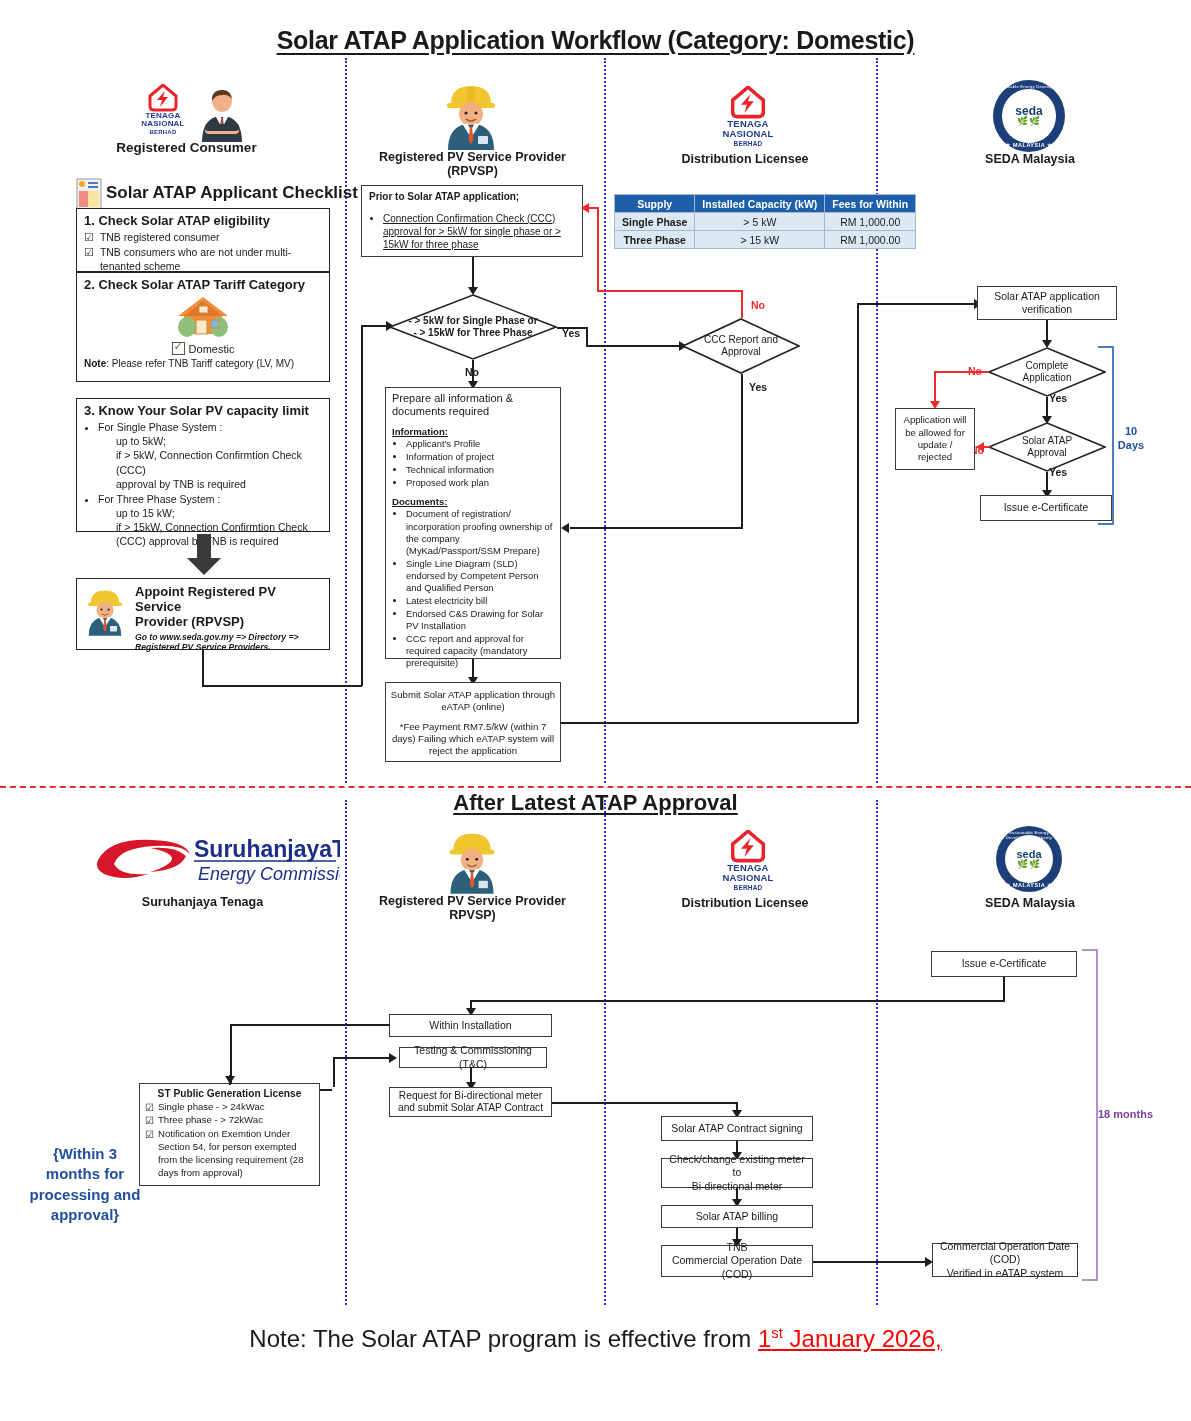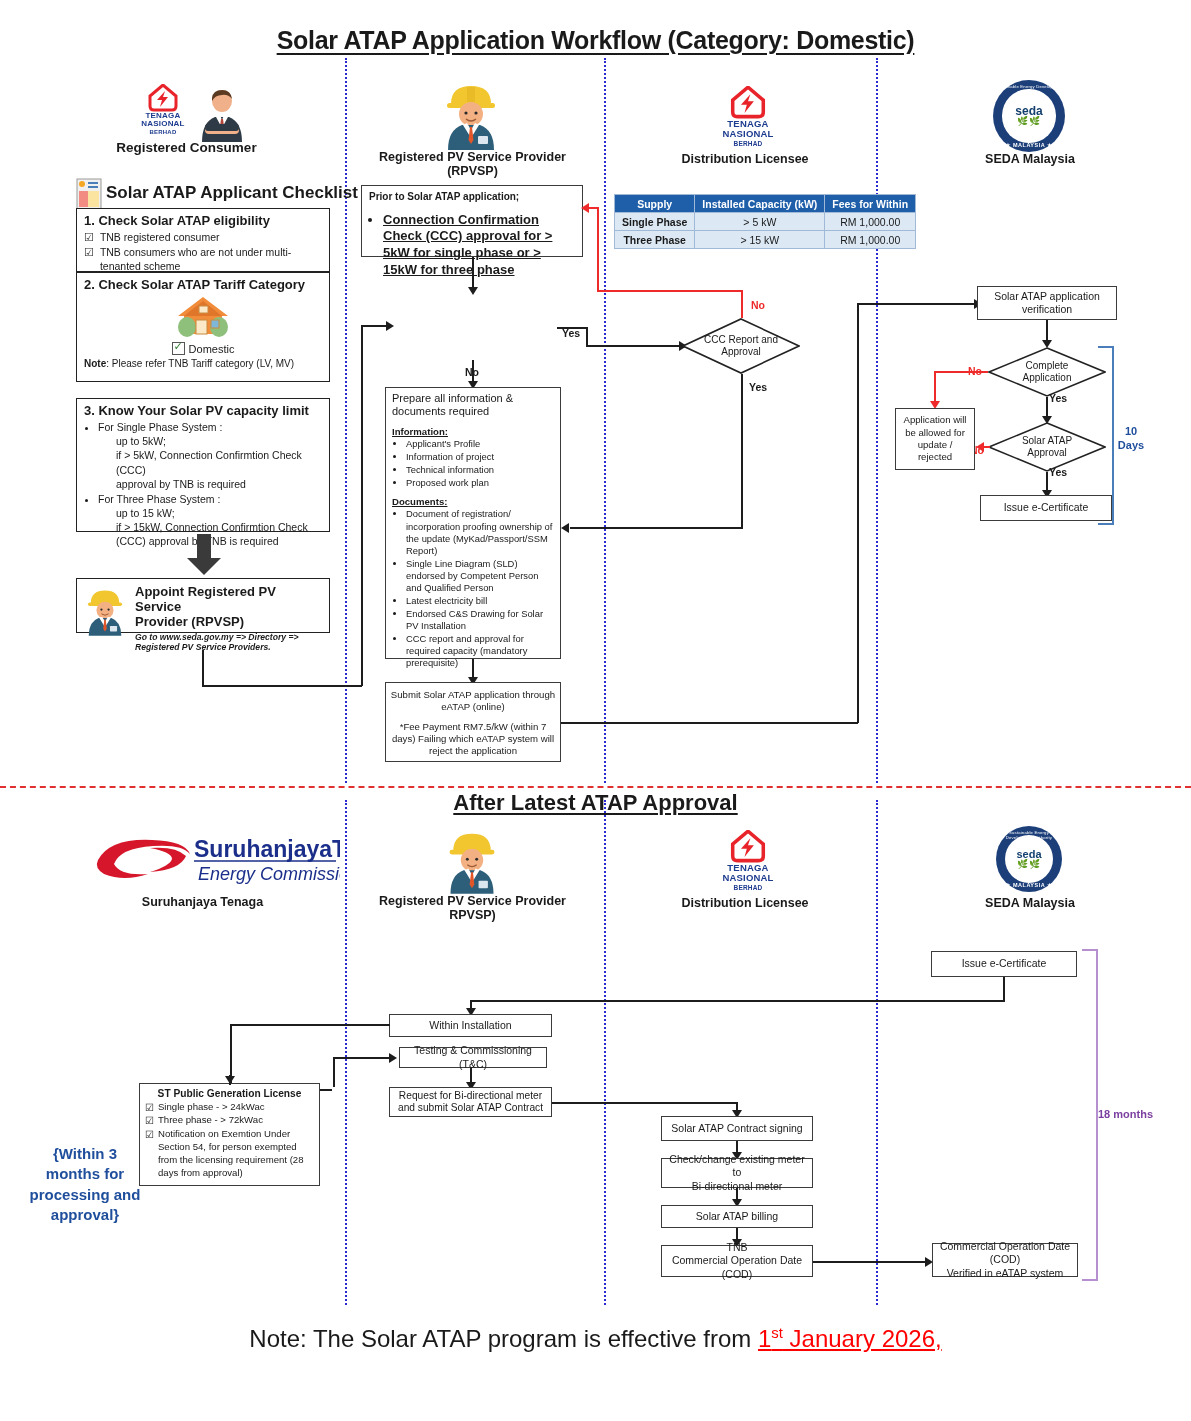--- a/index.html
+++ b/index.html
@@ -237,21 +237,21 @@
       </li>
     </ul>
   </div>
 
   <div class="fatarrow" style="left:185px;top:534px;">
     <svg width="38" height="42" viewBox="0 0 38 42">
       <path d="M12 0 L26 0 L26 24 L36 24 L19 41 L2 24 L12 24 Z" fill="#3a3a3a"></path>
     </svg>
   </div>
 
-  <div class="chk-box" style="left:76px;top:578px;width:254px;height:55px;padding:6px;">
+  <div class="chk-box" style="left:76px;top:578px;width:254px;height:72px;padding:6px;">
     <div style="display:flex;gap:8px;align-items:flex-start;">
       <svg width="44" height="52" viewBox="0 0 62 70" style="flex:0 0 auto;">
         <path d="M11 24 Q11 6 31 6 Q51 6 51 24 Z" fill="#f2c62e"></path>
         <rect x="7" y="23" width="48" height="5" rx="2.5" fill="#f2c62e"></rect>
         <ellipse cx="31" cy="34" rx="12" ry="12" fill="#f3b183"></ellipse>
         <circle cx="26" cy="33" r="1.6" fill="#2b2b2b"></circle>
         <circle cx="36" cy="33" r="1.6" fill="#2b2b2b"></circle>
         <path d="M26 39 Q31 43 36 39" stroke="#9c5a36" stroke-width="1.4" fill="none"></path>
         <path d="M8 70 Q8 50 22 45 L40 45 Q54 50 54 70 Z" fill="#2d5f7a"></path>
         <path d="M23 45 L31 58 L39 45 L35 43 L31 50 L27 43 Z" fill="#fff"></path>
@@ -269,27 +269,38 @@
   </div>
 
   <div class="ln v" style="left:202px;top:650px;height:36px;"></div>
   <div class="ln h" style="left:202px;top:685px;width:160px;"></div>
   <div class="ln v" style="left:361px;top:325px;height:361px;"></div>
   <div class="ln h" style="left:361px;top:325px;width:28px;"></div>
   <div class="arrow right" style="left:386px;top:321px;"></div>
 
   <div class="box left" style="left:361px;top:185px;width:222px;height:72px;padding:5px 7px;display:block;">
     <div style="font-size:10px;font-weight:bold;">Prior to Solar ATAP application;</div>
-    <ul class="bl" style="margin-top:8px;font-size:13px;line-height:1.3;font-weight:bold;">
+    <ul class="bl" style="margin-top:8px;font-size:10px;line-height:1.3;">
       <li><span class="u-link">Connection Confirmation Check (CCC) approval for &gt; 5kW for single phase  or &gt; 15kW for three phase</span></li>
     </ul>
   </div>
   <div class="ln v" style="left:472px;top:257px;height:32px;"></div>
   <div class="arrow down" style="left:468px;top:287px;"></div>
 
+  <div class="diamond" style="left:389px;top:294px;width:168px;height:66px;">
+    <svg class="dsvg" width="168" height="66" viewBox="0 0 168 66">
+      <polygon points="84,1 167,33 84,65 1,33" fill="#fff" stroke="#222" stroke-width="1.6"></polygon>
+    </svg>
+    <div class="dtxt">
+      <div>
+        <div style="font-weight:bold;">- &gt; 5kW for Single Phase or</div>
+        <div style="font-weight:bold;">- &gt; 15kW for Three Phase</div>
+      </div>
+    </div>
+  </div>
   <div class="lbl" style="left:562px;top:327px;">Yes</div>
   <div class="lbl" style="left:465px;top:366px;">No</div>
 
   <div class="ln h" style="left:557px;top:327px;width:30px;"></div>
   <div class="ln v" style="left:586px;top:327px;height:19px;"></div>
   <div class="ln h" style="left:586px;top:345px;width:96px;"></div>
   <div class="arrow right" style="left:679px;top:341px;"></div>
 
   <div class="ln v" style="left:472px;top:360px;height:25px;"></div>
   <div class="arrow down" style="left:468px;top:381px;"></div>
@@ -298,21 +309,21 @@
     <div style="text-align:left;font-size:11px;line-height:1.2;">Prepare all information &amp; documents required</div>
     <div class="uline" style="font-size:9.6px;margin-top:8px;">Information:</div>
     <ul class="bl" style="font-size:9.4px;line-height:1.28;">
       <li>Applicant's Profile</li>
       <li>Information of project</li>
       <li>Technical information</li>
       <li>Proposed work plan</li>
     </ul>
     <div class="uline" style="font-size:9.6px;margin-top:7px;">Documents:</div>
     <ul class="bl" style="font-size:9.4px;line-height:1.28;">
-      <li>Document of registration/ incorporation proofing ownership of the update (MyKad/Passport/SSM Report)</li>
+      <li>Document of registration/ incorporation proofing ownership of the company (MyKad/Passport/SSM Prepare)</li>
       <li>Single Line Diagram (SLD) endorsed by Competent Person and Qualified Person</li>
       <li>Latest electricity bill</li>
       <li>Endorsed C&amp;S Drawing for Solar PV Installation</li>
       <li>CCC report and approval for required capacity (mandatory prerequisite)</li>
     </ul>
   </div>
 
   <div class="ln v" style="left:472px;top:659px;height:22px;"></div>
   <div class="arrow down" style="left:468px;top:677px;"></div>
 

